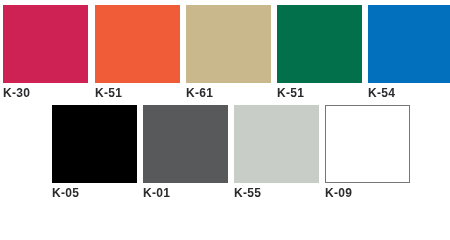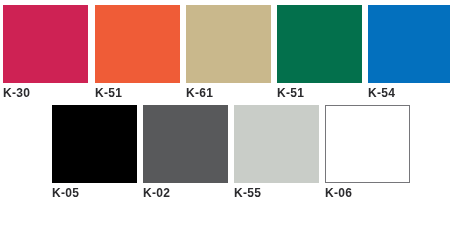--- a/index.html
+++ b/index.html
@@ -92,28 +92,28 @@
 
   <div class="swatch-row" id="swatch-row-bottom">
 
     <div class="swatch-cell" style="left:52px;">
       <div class="swatch-chip" style="background:#000000;"></div>
       <div class="swatch-label">K-05</div>
     </div>
 
     <div class="swatch-cell" style="left:143px;">
       <div class="swatch-chip" style="background:#58595B;"></div>
-      <div class="swatch-label">K-02</div>
+      <div class="swatch-label">K-01</div>
     </div>
 
     <div class="swatch-cell" style="left:234px;">
       <div class="swatch-chip" style="background:#C9CDC8;"></div>
       <div class="swatch-label">K-55</div>
     </div>
 
     <div class="swatch-cell" style="left:325px;">
       <div class="swatch-chip outlined" style="background:#FFFFFF;"></div>
-      <div class="swatch-label">K-06</div>
+      <div class="swatch-label">K-09</div>
     </div>
 
   </div>
 
 </div>
 
 </body></html>

